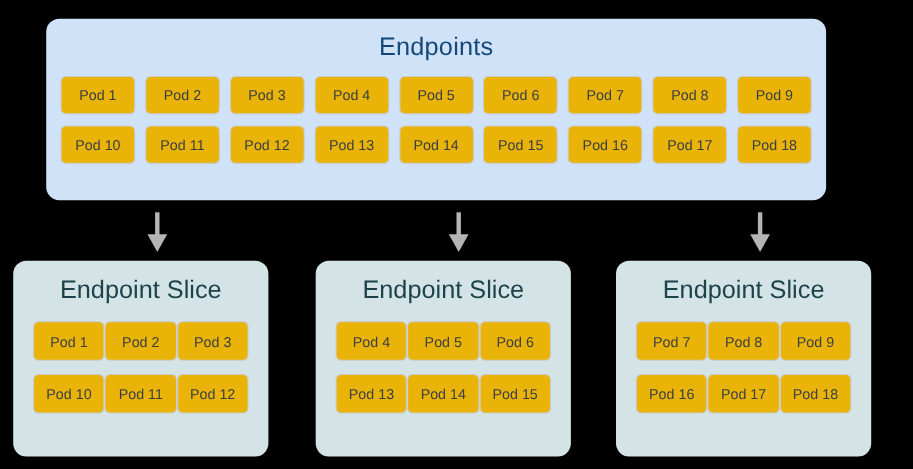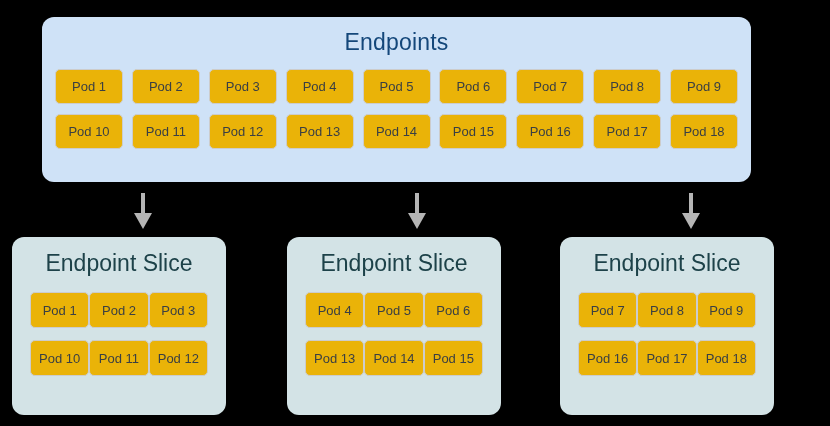--- a/index.html
+++ b/index.html
@@ -98,21 +98,21 @@
     height: 0;
     border-left: 9px solid transparent;
     border-right: 9px solid transparent;
     border-top: 16px solid #b5b5b5;
   }
 
   
   .slice-box {
     position: absolute;
     top: 237px;
-    width: 214px;
+    width: 232px;
     height: 178px;
     background: #d3e3e6;
     border-radius: 12px;
     box-sizing: border-box;
   }
   .slice-title {
     position: absolute;
     left: 0;
     top: 12px;
     width: 100%;

